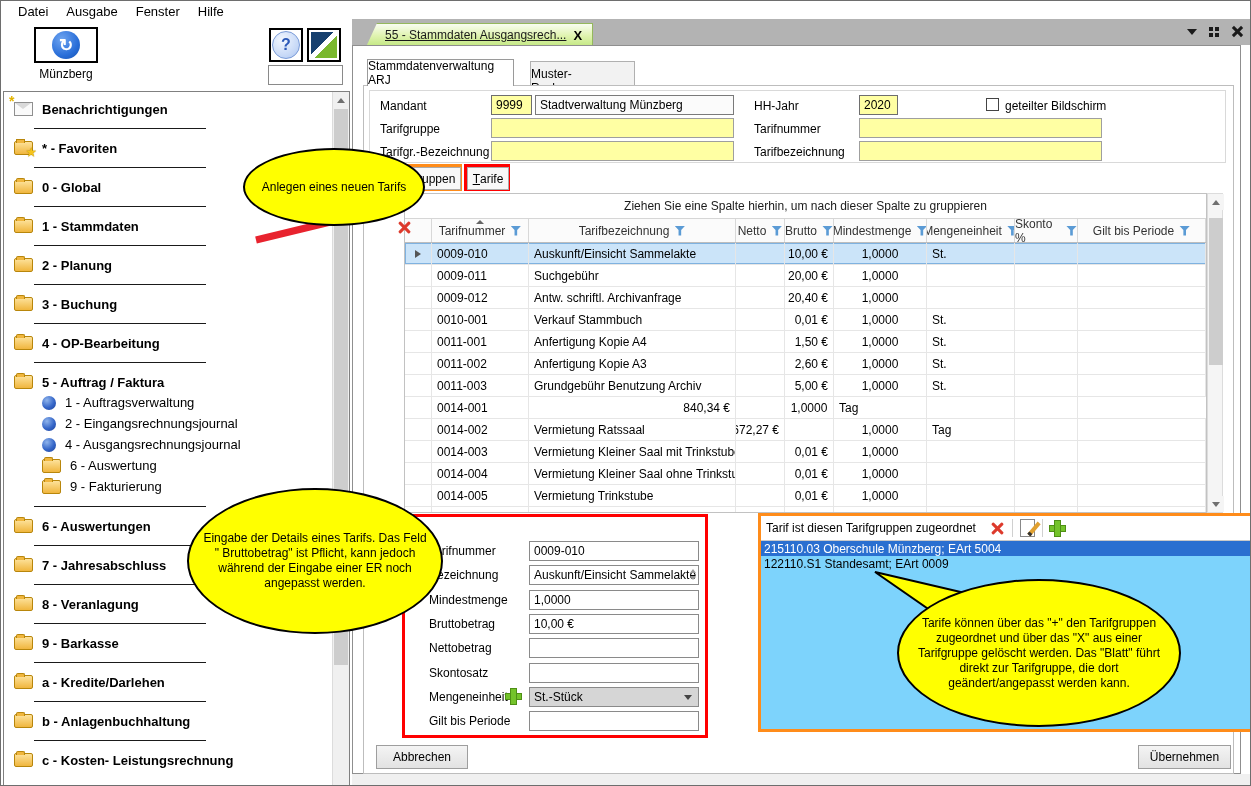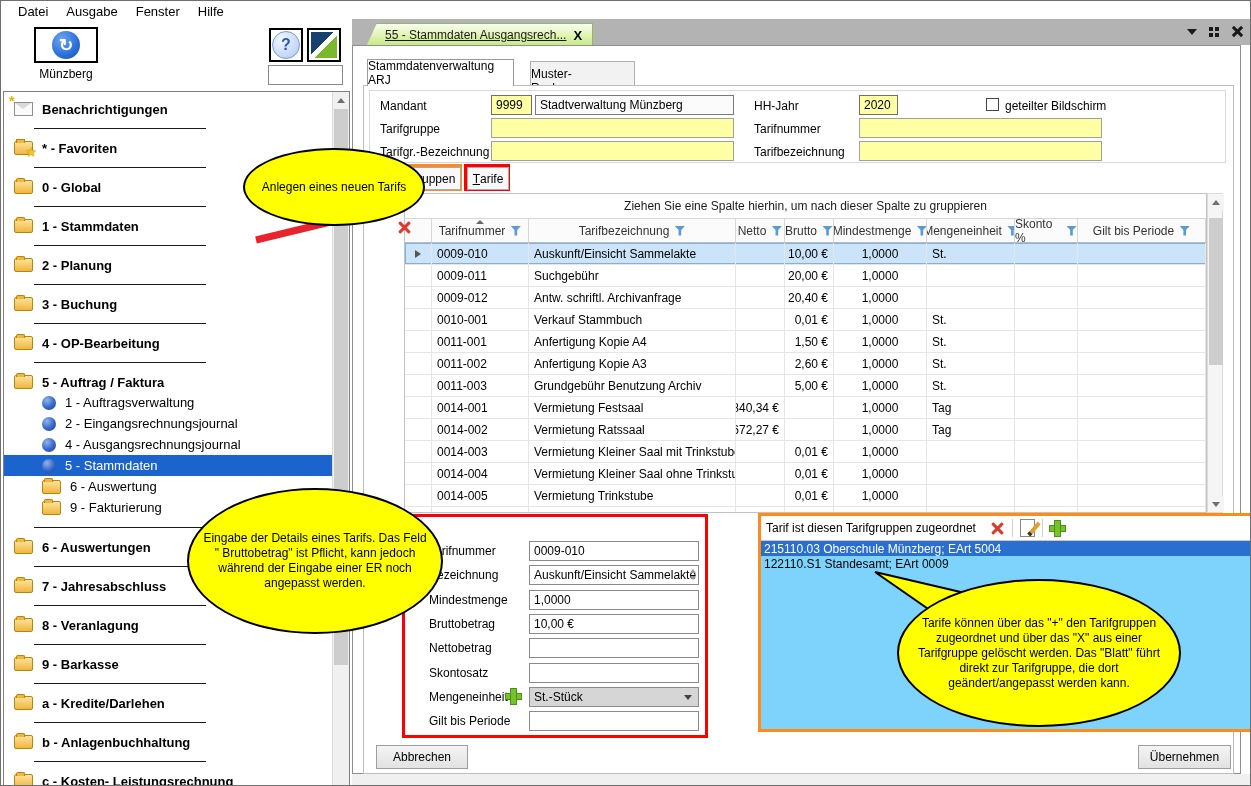--- a/index.html
+++ b/index.html
@@ -199,24 +199,20 @@
           <span class="tlabel">1 - Auftragsverwaltung</span>
         </div>
         <div class="tree-row lvl1">
           <span class="ticon sphere"></span>
           <span class="tlabel">2 - Eingangsrechnungsjournal</span>
         </div>
         <div class="tree-row lvl1">
           <span class="ticon sphere"></span>
           <span class="tlabel">4 - Ausgangsrechnungsjournal</span>
         </div>
-        <div class="tree-row lvl1 sel">
-          <span class="ticon sphere"></span>
-          <span class="tlabel">5 - Stammdaten</span>
-        </div>
         <div class="tree-row lvl1">
           <span class="ticon folder"></span>
           <span class="tlabel">6 - Auswertung</span>
         </div>
         <div class="tree-row lvl1">
           <span class="ticon folder"></span>
           <span class="tlabel">9 - Fakturierung</span>
         </div>
         <div class="tree-sep"></div>
         <div class="tree-row lvl0">
@@ -447,21 +443,20 @@
           <div class="cell r"></div>
           <div class="cell r">5,00 €</div>
           <div class="cell c">1,0000</div>
           <div class="cell ">St.</div>
           <div class="cell "></div>
           <div class="cell "></div>
         </div>
         <div class="gcols grow">
           <div class="cell c"></div>
           <div class="cell ">0014-001</div>
-          <div class="cell ">Vermietung Festsaal</div>
           <div class="cell r">840,34 €</div>
           <div class="cell r"></div>
           <div class="cell c">1,0000</div>
           <div class="cell ">Tag</div>
           <div class="cell "></div>
           <div class="cell "></div>
         </div>
         <div class="gcols grow">
           <div class="cell c"></div>
           <div class="cell ">0014-002</div>

